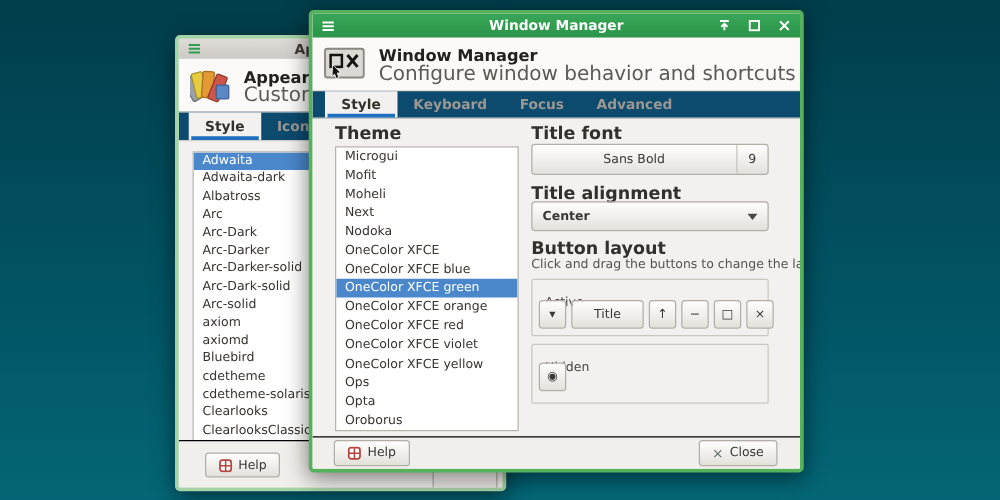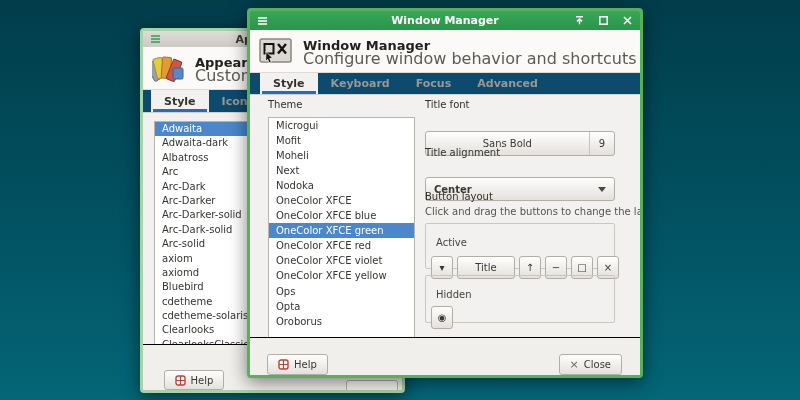--- a/index.html
+++ b/index.html
@@ -47,32 +47,32 @@
   .tab.active::after { content:""; position:absolute; left:2px; right:2px; bottom:0;
                        height:3px; background:#1f6fc0; }
 
   .content { flex:1 1 auto; position:relative; background:#f3f1ef; }
 
   .footer { display:flex; align-items:center; padding:0 17px;
             border-top:1px solid #000000; background:#f1efec; position:relative;gap:46px; }
   .fgwin .footer { flex:0 0 26px; }
   .bgwin .footer { flex:0 0 38px; align-items:flex-start; padding-top:9px; }
 
-  .sec-label { position:absolute; font-size:10px; font-weight:normal; color:#32302b; white-space:nowrap; }
+  .sec-label { position:absolute; font-size:14px; font-weight:bold; color:#32302b; white-space:nowrap; }
   .hint { position:absolute; font-size:10px; color:#55534e; white-space:nowrap; }
 
   .listbox { position:absolute; background:#ffffff; border:1px solid #b7b3ad; overflow:hidden; }
   .list-item { font-size:10px; color:#36342f; padding-left:7px; white-space:nowrap; cursor:pointer; }
   .fgwin .list-item { height:15.06px; line-height:15px; }
   .bgwin .list-item { height:14.4px;  line-height:14.4px; }
   .list-item.selected { background:#4a87cb; color:#ffffff; }
 
   .gbtn { background:linear-gradient(#fefefd,#e4e1dc); border:1px solid #b2aea7;
           border-radius:3px; font-size:10px; color:#3a3833; cursor:pointer;
-          display:flex; align-items:center; justify-content:center; white-space:nowrap;margin-top:16px; }
+          display:flex; align-items:center; justify-content:center; white-space:nowrap; }
   .font-btn { position:absolute; left:175px; top:20px; width:190px; height:25px; }
   .font-name { flex:1; text-align:center; }
   .font-size { border-left:1px solid #c7c3bd; align-self:stretch; display:flex;
                align-items:center; padding:0 9px; }
   .combo { position:absolute; left:175px; top:66px; width:190px; height:24px;
            justify-content:flex-start; padding-left:8px;font-weight:bold; }
   .combo-arrow { margin-left:auto; margin-right:8px; width:0; height:0;
                  border-left:4px solid transparent; border-right:4px solid transparent;
                  border-top:5px solid #4a4843; }
 
@@ -219,20 +219,21 @@
       <span class="sec-label" style="left:18px; top:4px;">Theme</span>
       <div class="listbox" style="left:18px; top:22px; width:147px; height:228px;">
           <div class="list-item">Microgui</div>
           <div class="list-item">Mofit</div>
           <div class="list-item">Moheli</div>
           <div class="list-item">Next</div>
           <div class="list-item">Nodoka</div>
           <div class="list-item">OneColor XFCE</div>
           <div class="list-item">OneColor XFCE blue</div>
           <div class="list-item selected">OneColor XFCE green</div>
+          <div class="list-item">OneColor XFCE orange</div>
           <div class="list-item">OneColor XFCE red</div>
           <div class="list-item">OneColor XFCE violet</div>
           <div class="list-item">OneColor XFCE yellow</div>
           <div class="list-item">Ops</div>
           <div class="list-item">Opta</div>
           <div class="list-item">Oroborus</div>
         </div>
 
       <span class="sec-label" style="left:175px; top:4px;">Title font</span>
       <div class="gbtn font-btn">

